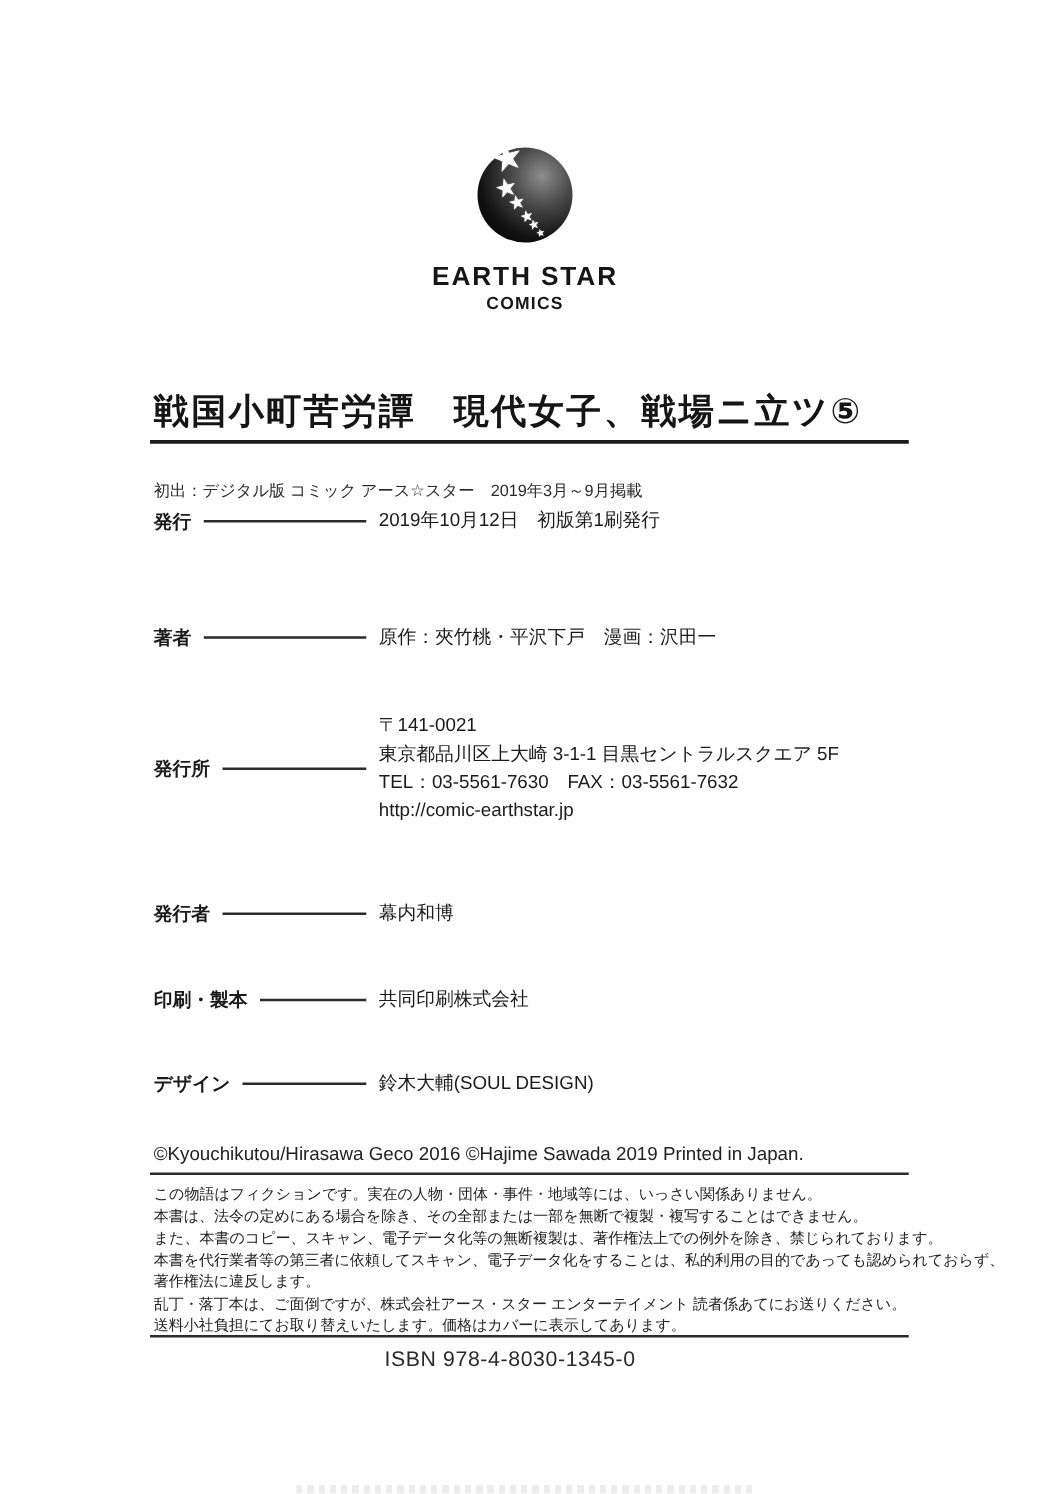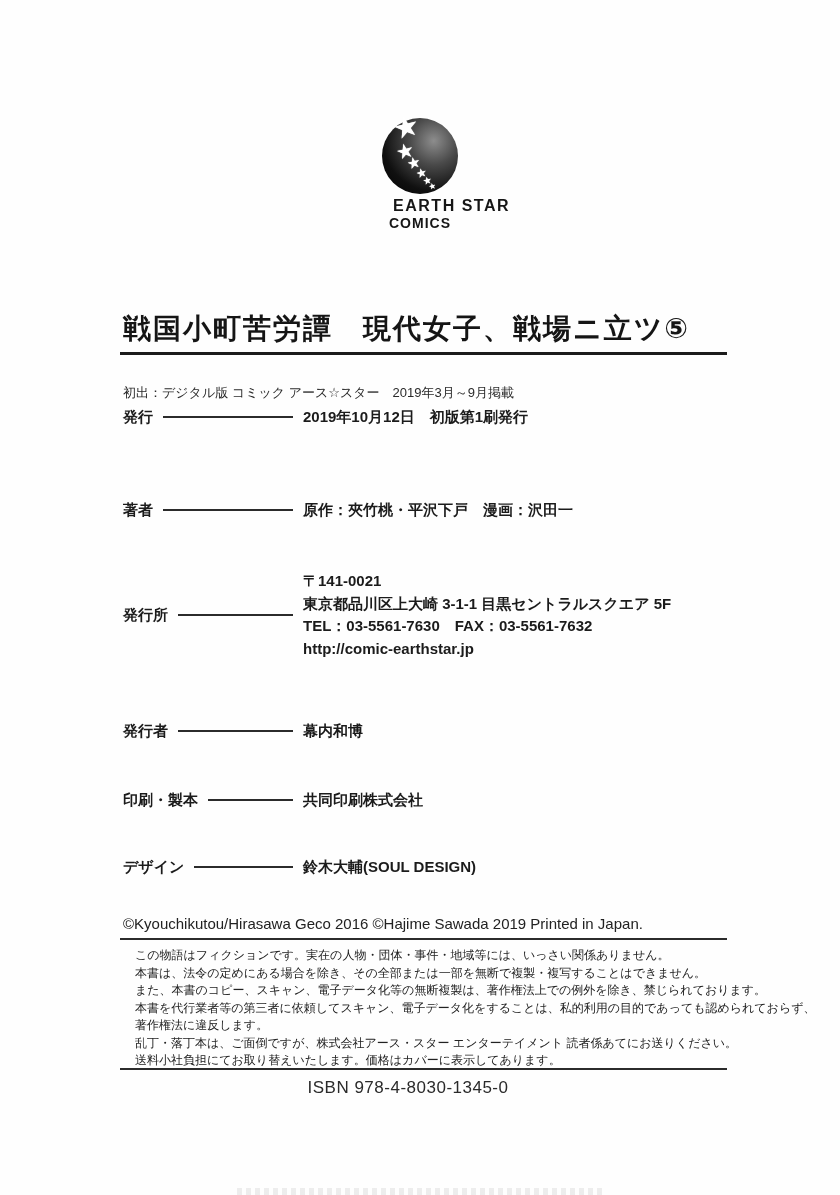--- a/index.html
+++ b/index.html
@@ -37,24 +37,23 @@
     transform: rotate(-14deg);
     text-shadow: 0 0 1px #fff;
   }
   .s1 { left: 11px; top: -5px;  font-size: 29px; }
   .s2 { left: 14px; top: 23px;  font-size: 20px; }
   .s3 { left: 25px; top: 37px;  font-size: 15px; }
   .s4 { left: 34px; top: 49px;  font-size: 12px; }
   .s5 { left: 41px; top: 58px;  font-size: 10px; }
   .s6 { left: 47px; top: 65px;  font-size: 8px;  }
   .logo-text1 {
-    margin-top: 3px;
-    font-size: 16px; font-weight: 800; letter-spacing: 1.5px;
+    margin-top: 16px;
+    font-size: 21px; font-weight: 800; letter-spacing: 1.5px;
     color: #161616;
-    text-align: right;
   }
   .logo-text2 {
     font-size: 14px; font-weight: 800; letter-spacing: 1px;
     color: #161616;
   }
 
   
   .book-title {
     position: absolute;
     left: 123px; top: 310px;
@@ -102,21 +101,20 @@
     flex: 1;
     height: 2px;
     background: #2b2b2b;
     margin: 0 4px 0 10px;
   }
   .crow-value {
     margin-left: 6px;
     line-height: 22.5px;
     white-space: nowrap;
     color: #1b1b1b;
-    font-weight: bold;
   }
   .crow-value div { white-space: nowrap; }
 
   .r-hakkou    { top: 406px; }
   .r-chosha    { top: 499px; }
   .r-hakkousho { top: 570px; }
   .r-hakkousha { top: 720px; }
   .r-insatsu   { top: 789px; }
   .r-design    { top: 856px; }
 
@@ -134,21 +132,21 @@
     background: #2b2b2b;
   }
   .notices {
     position: absolute;
     left: 123px; top: 947px;
     width: 620px;
     font-size: 12px;
     line-height: 17.5px;
     color: #222;
   }
-  .notices div { white-space: nowrap; margin-left: 12px; }
+  .notices div { white-space: nowrap; }
   .rule3 {
     position: absolute;
     left: 120px; top: 1068px;
     width: 607px; height: 2px;
     background: #2b2b2b;
   }
   .isbn {
     position: absolute;
     left: 0; top: 1078px;
     width: 816px;

